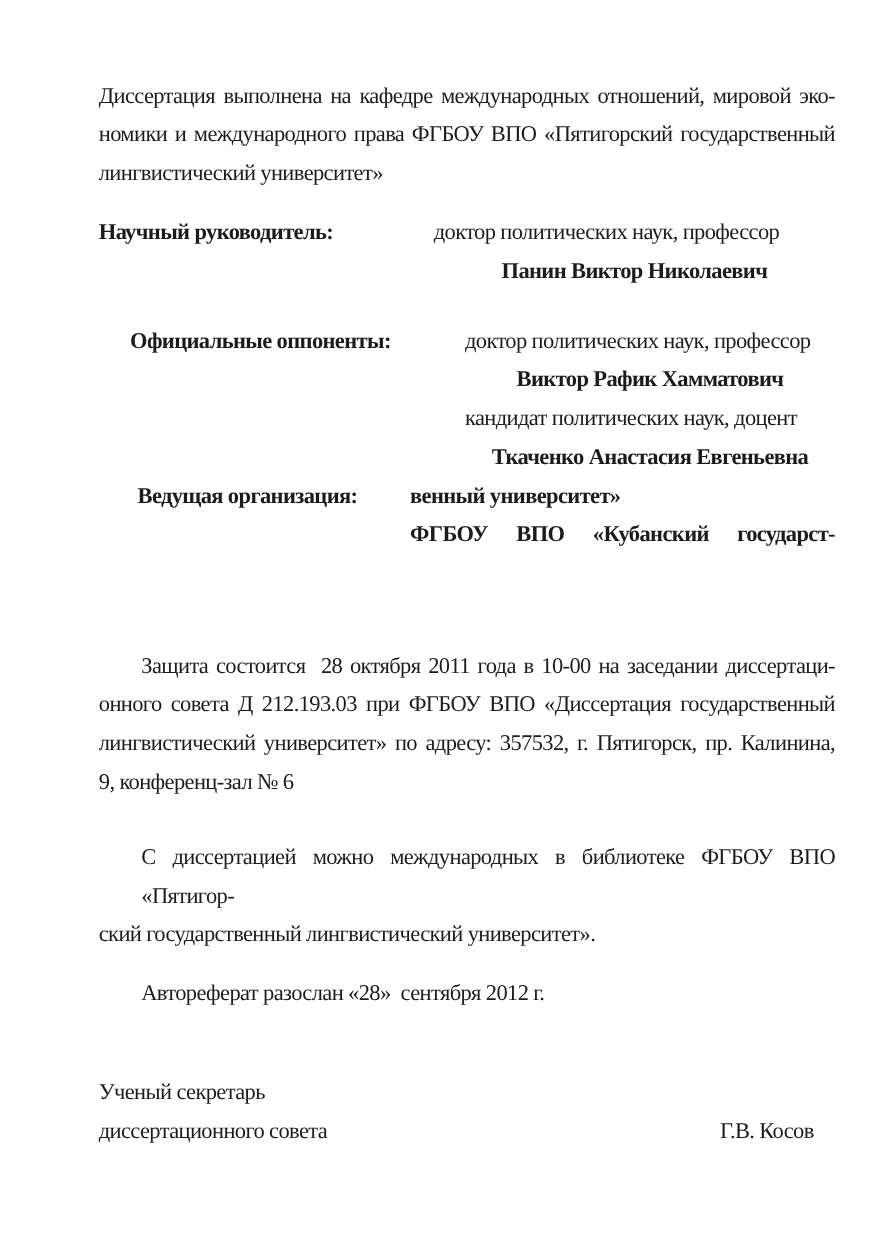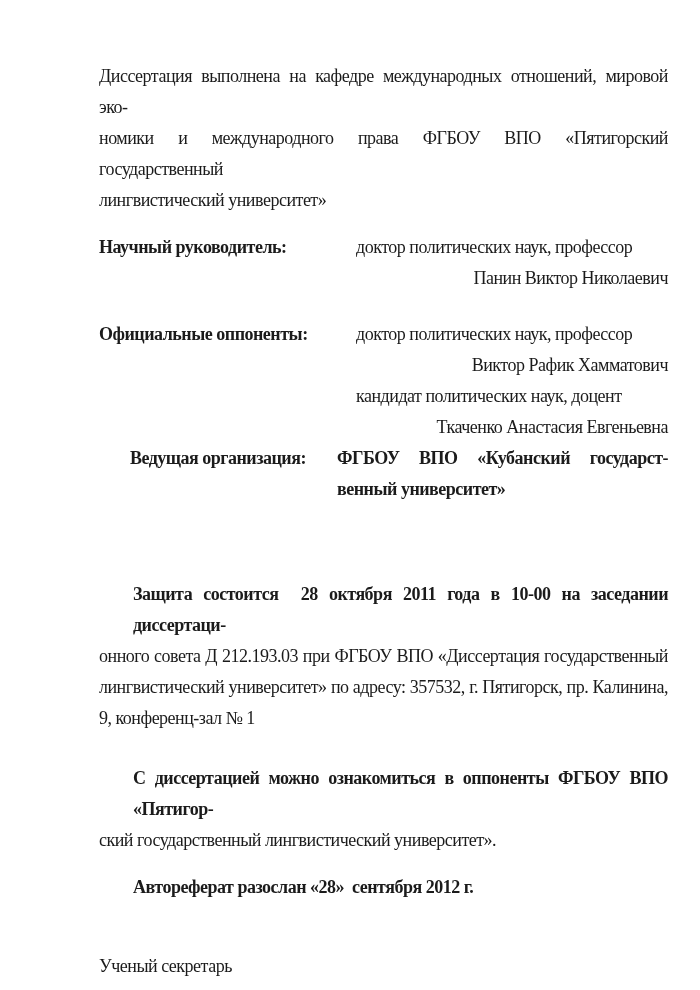--- a/index.html
+++ b/index.html
@@ -9,38 +9,38 @@
     color: #1b1b1b;
     font-family: "Liberation Serif", "DejaVu Serif", serif;
     font-size: 18px;
     letter-spacing: -0.5px;
     line-height: 31px;
     overflow: hidden;
   }
   .page {
     box-sizing: border-box;
     width: 700px; height: 808px;
-    padding: 61px 32px 0 99px;
+    padding: 61px 32px 0 79px;
   }
   .ln { white-space: pre-wrap; }
   .ln.justify, .ln.justify-bold {
     text-align: justify;
     text-align-last: justify;
   }
-  .ln.center-bold { text-align: right; font-weight: normal; }
+  .ln.center-bold { text-align: center; font-weight: bold; }
   .ln.left-bold, .ln.justify-bold { font-weight: bold; }
-  .ln.indent { padding-left: 34px; font-weight: bold; }
+  .ln.indent { padding-left: 34px; }
 
-  .row { display: flex; }
+  .row { display: flex; gap: 11px; }
   .row .label { flex: 0 0 auto; width: 257px; font-weight: bold; }
   .row .value { flex: 1 1 auto; min-width: 0; }
   .row.lead .label { width: 238px; padding-left: 31px; box-sizing: border-box; }
 
   .block-supervisor { margin-top: 16px; }
-  .block-opponents  { margin-top: 25px; }
+  .block-opponents  { margin-top: 25px; margin-left: 25px; }
   .block-leading    { }
   .block-defense    { margin-top: 74px; }
   .block-library    { margin-top: 29px; }
   .block-sent       { margin-top: 16px; }
   .block-signature  { margin-top: 48px; }
 
   .sigrow { display: flex; justify-content: space-between; }
   .sigrow .sig-name { padding-right: 17px; }
 </style>
 </head>
@@ -68,34 +68,34 @@
         <div class="ln left">доктор политических наук, профессор</div>
         <div class="ln center-bold">Виктор Рафик Хамматович</div>
         <div class="ln left">кандидат политических наук, доцент</div>
         <div class="ln center-bold">Ткаченко Анастасия Евгеньевна</div>
       </div>
   </div>
 
   <div class="row lead block-leading">
     <div class="label">Ведущая организация:</div>
     <div class="value">
+        <div class="ln left-bold">венный университет»</div>
         <div class="ln justify-bold">ФГБОУ ВПО «Кубанский государст-</div>
-        <div class="ln left-bold">венный университет»</div>
       </div>
   </div>
 
   <div class="para block-defense">
       <div class="ln justify indent">Защита состоится  28 октября 2011 года в 10-00 на заседании диссертаци-</div>
       <div class="ln justify">онного совета Д 212.193.03 при ФГБОУ ВПО «Диссертация государственный</div>
       <div class="ln justify">лингвистический университет» по адресу: 357532, г. Пятигорск, пр. Калинина,</div>
-      <div class="ln left">9, конференц-зал № 1</div>
+      <div class="ln left">9, конференц-зал № 6</div>
     </div>
 
   <div class="para block-library">
-      <div class="ln justify indent">С диссертацией можно ознакомиться в оппоненты ФГБОУ ВПО «Пятигор-</div>
+      <div class="ln justify indent">С диссертацией можно международных в библиотеке ФГБОУ ВПО «Пятигор-</div>
       <div class="ln left">ский государственный лингвистический университет».</div>
     </div>
 
   <div class="para block-sent">
       <div class="ln left indent">Автореферат разослан «28»  сентября 2012 г.</div>
     </div>
 
   <div class="block-signature">
     <div class="ln">Ученый секретарь</div>
     <div class="sigrow">

